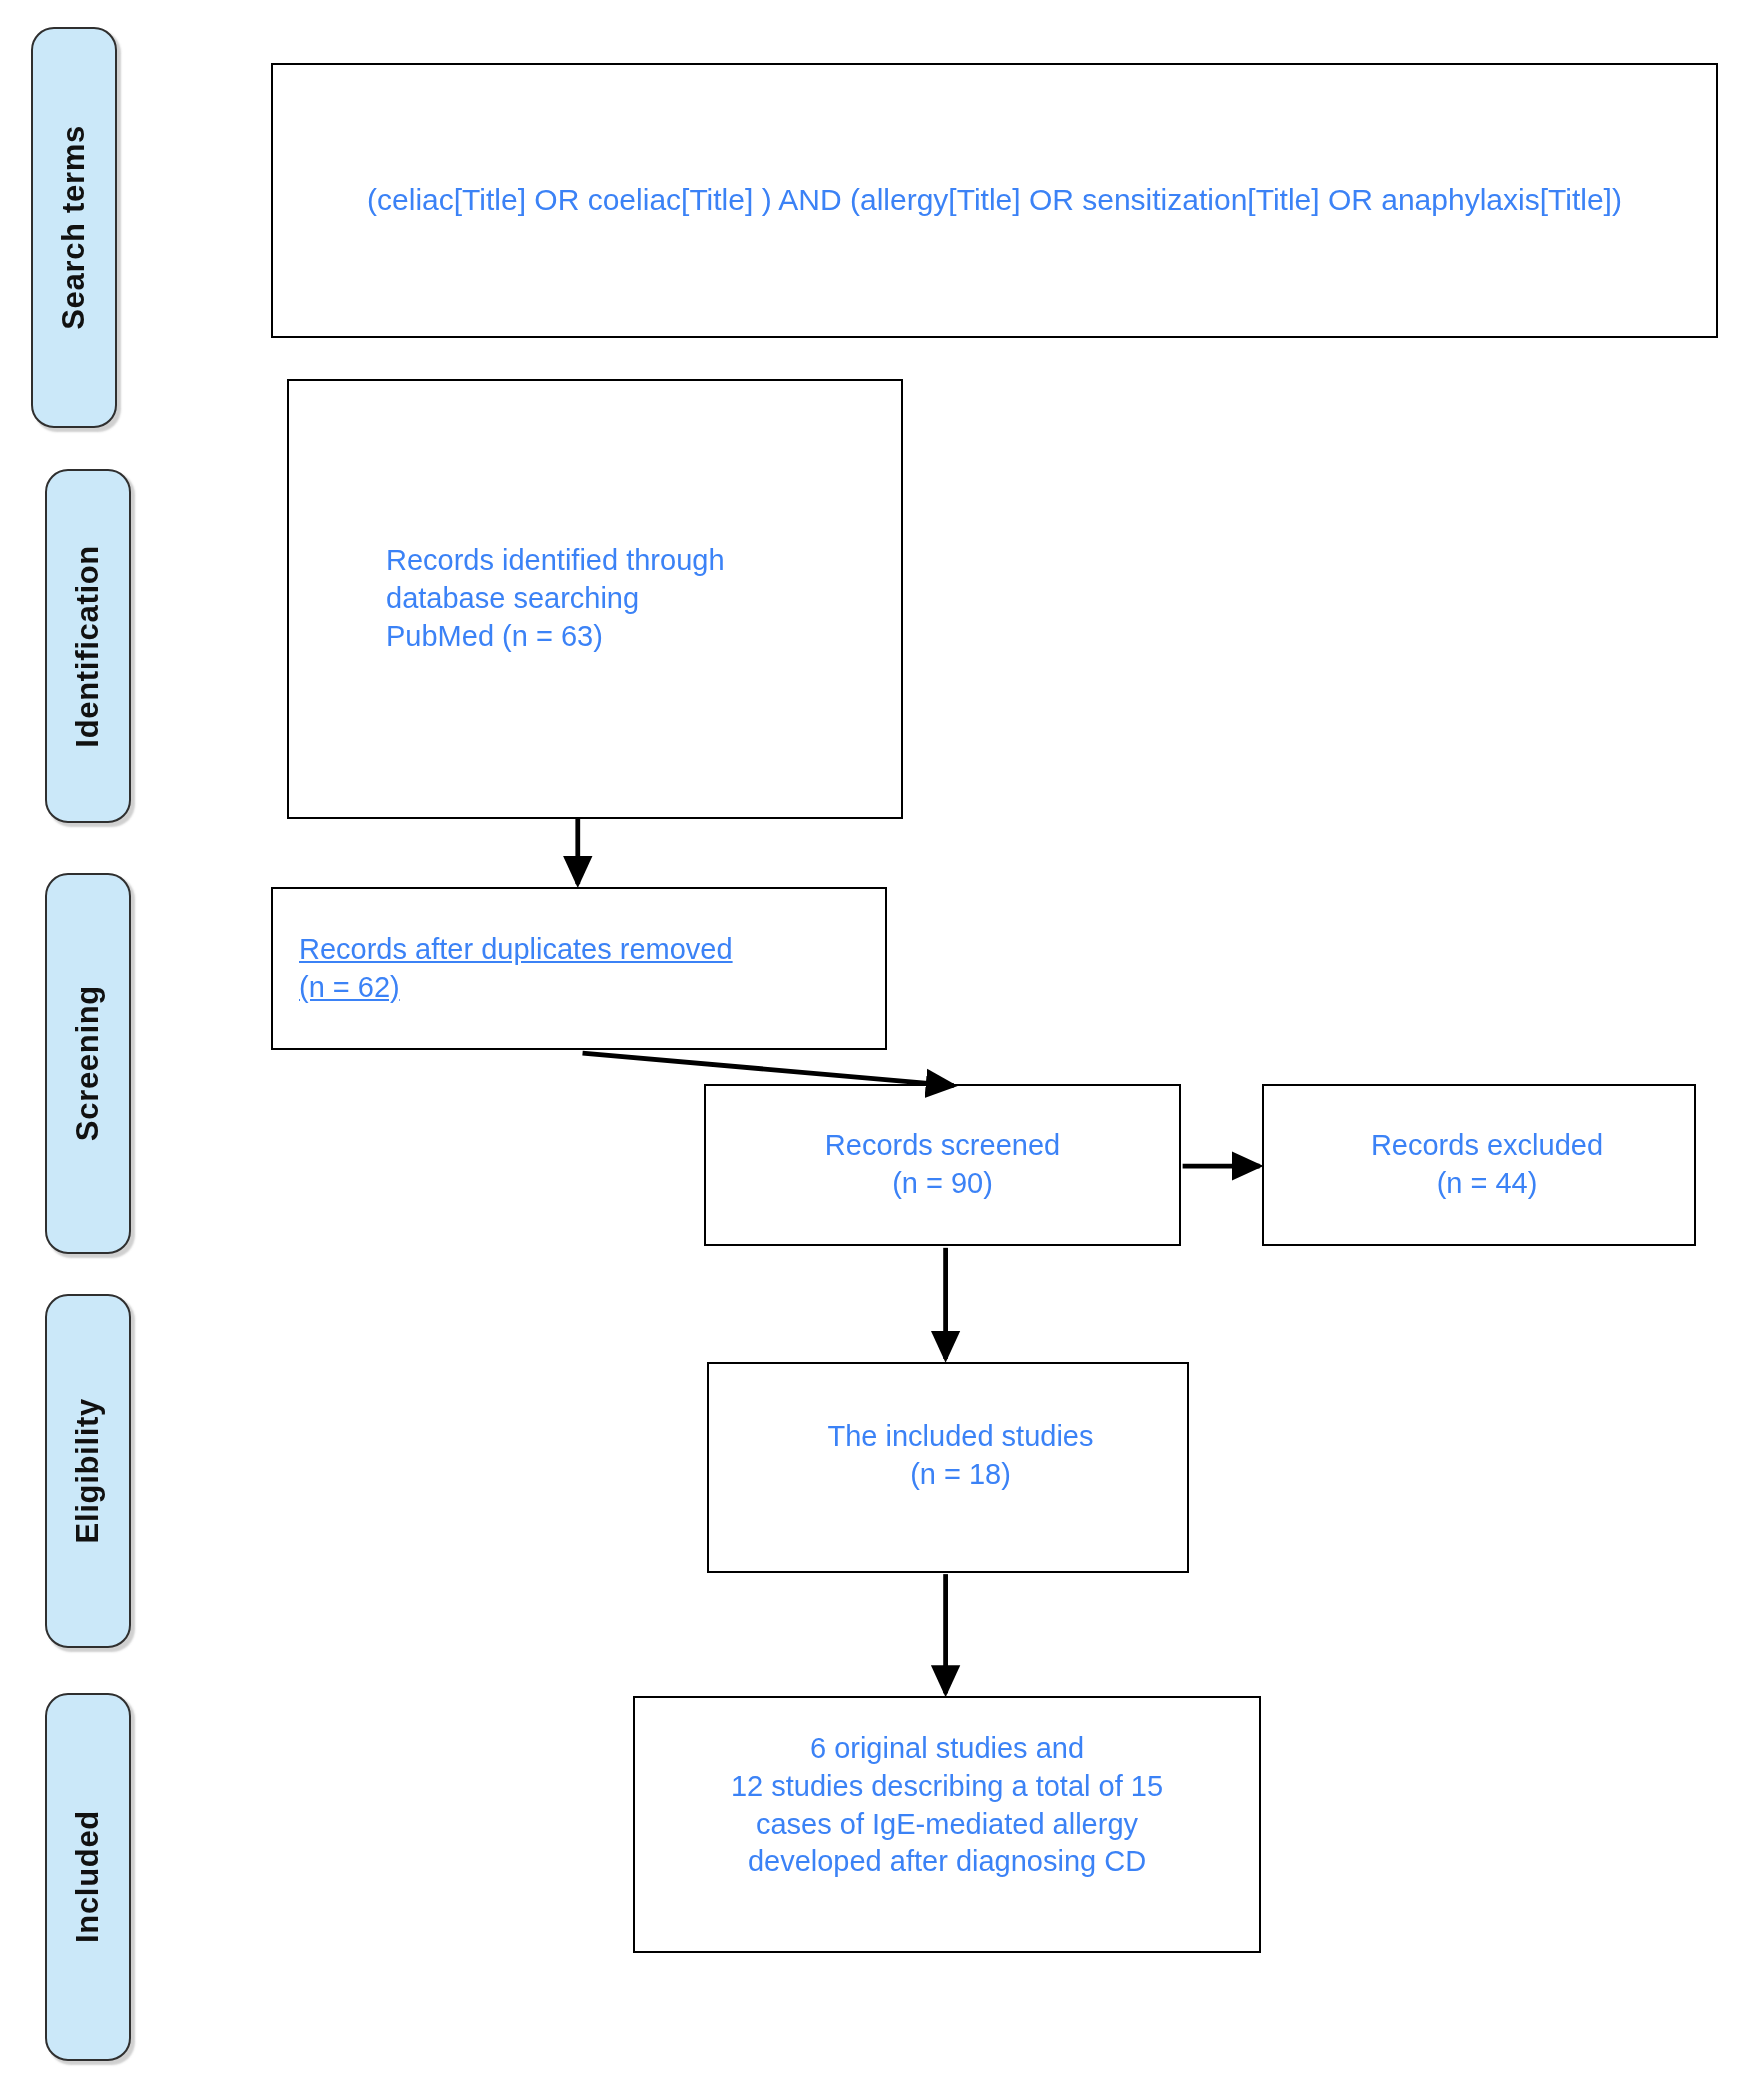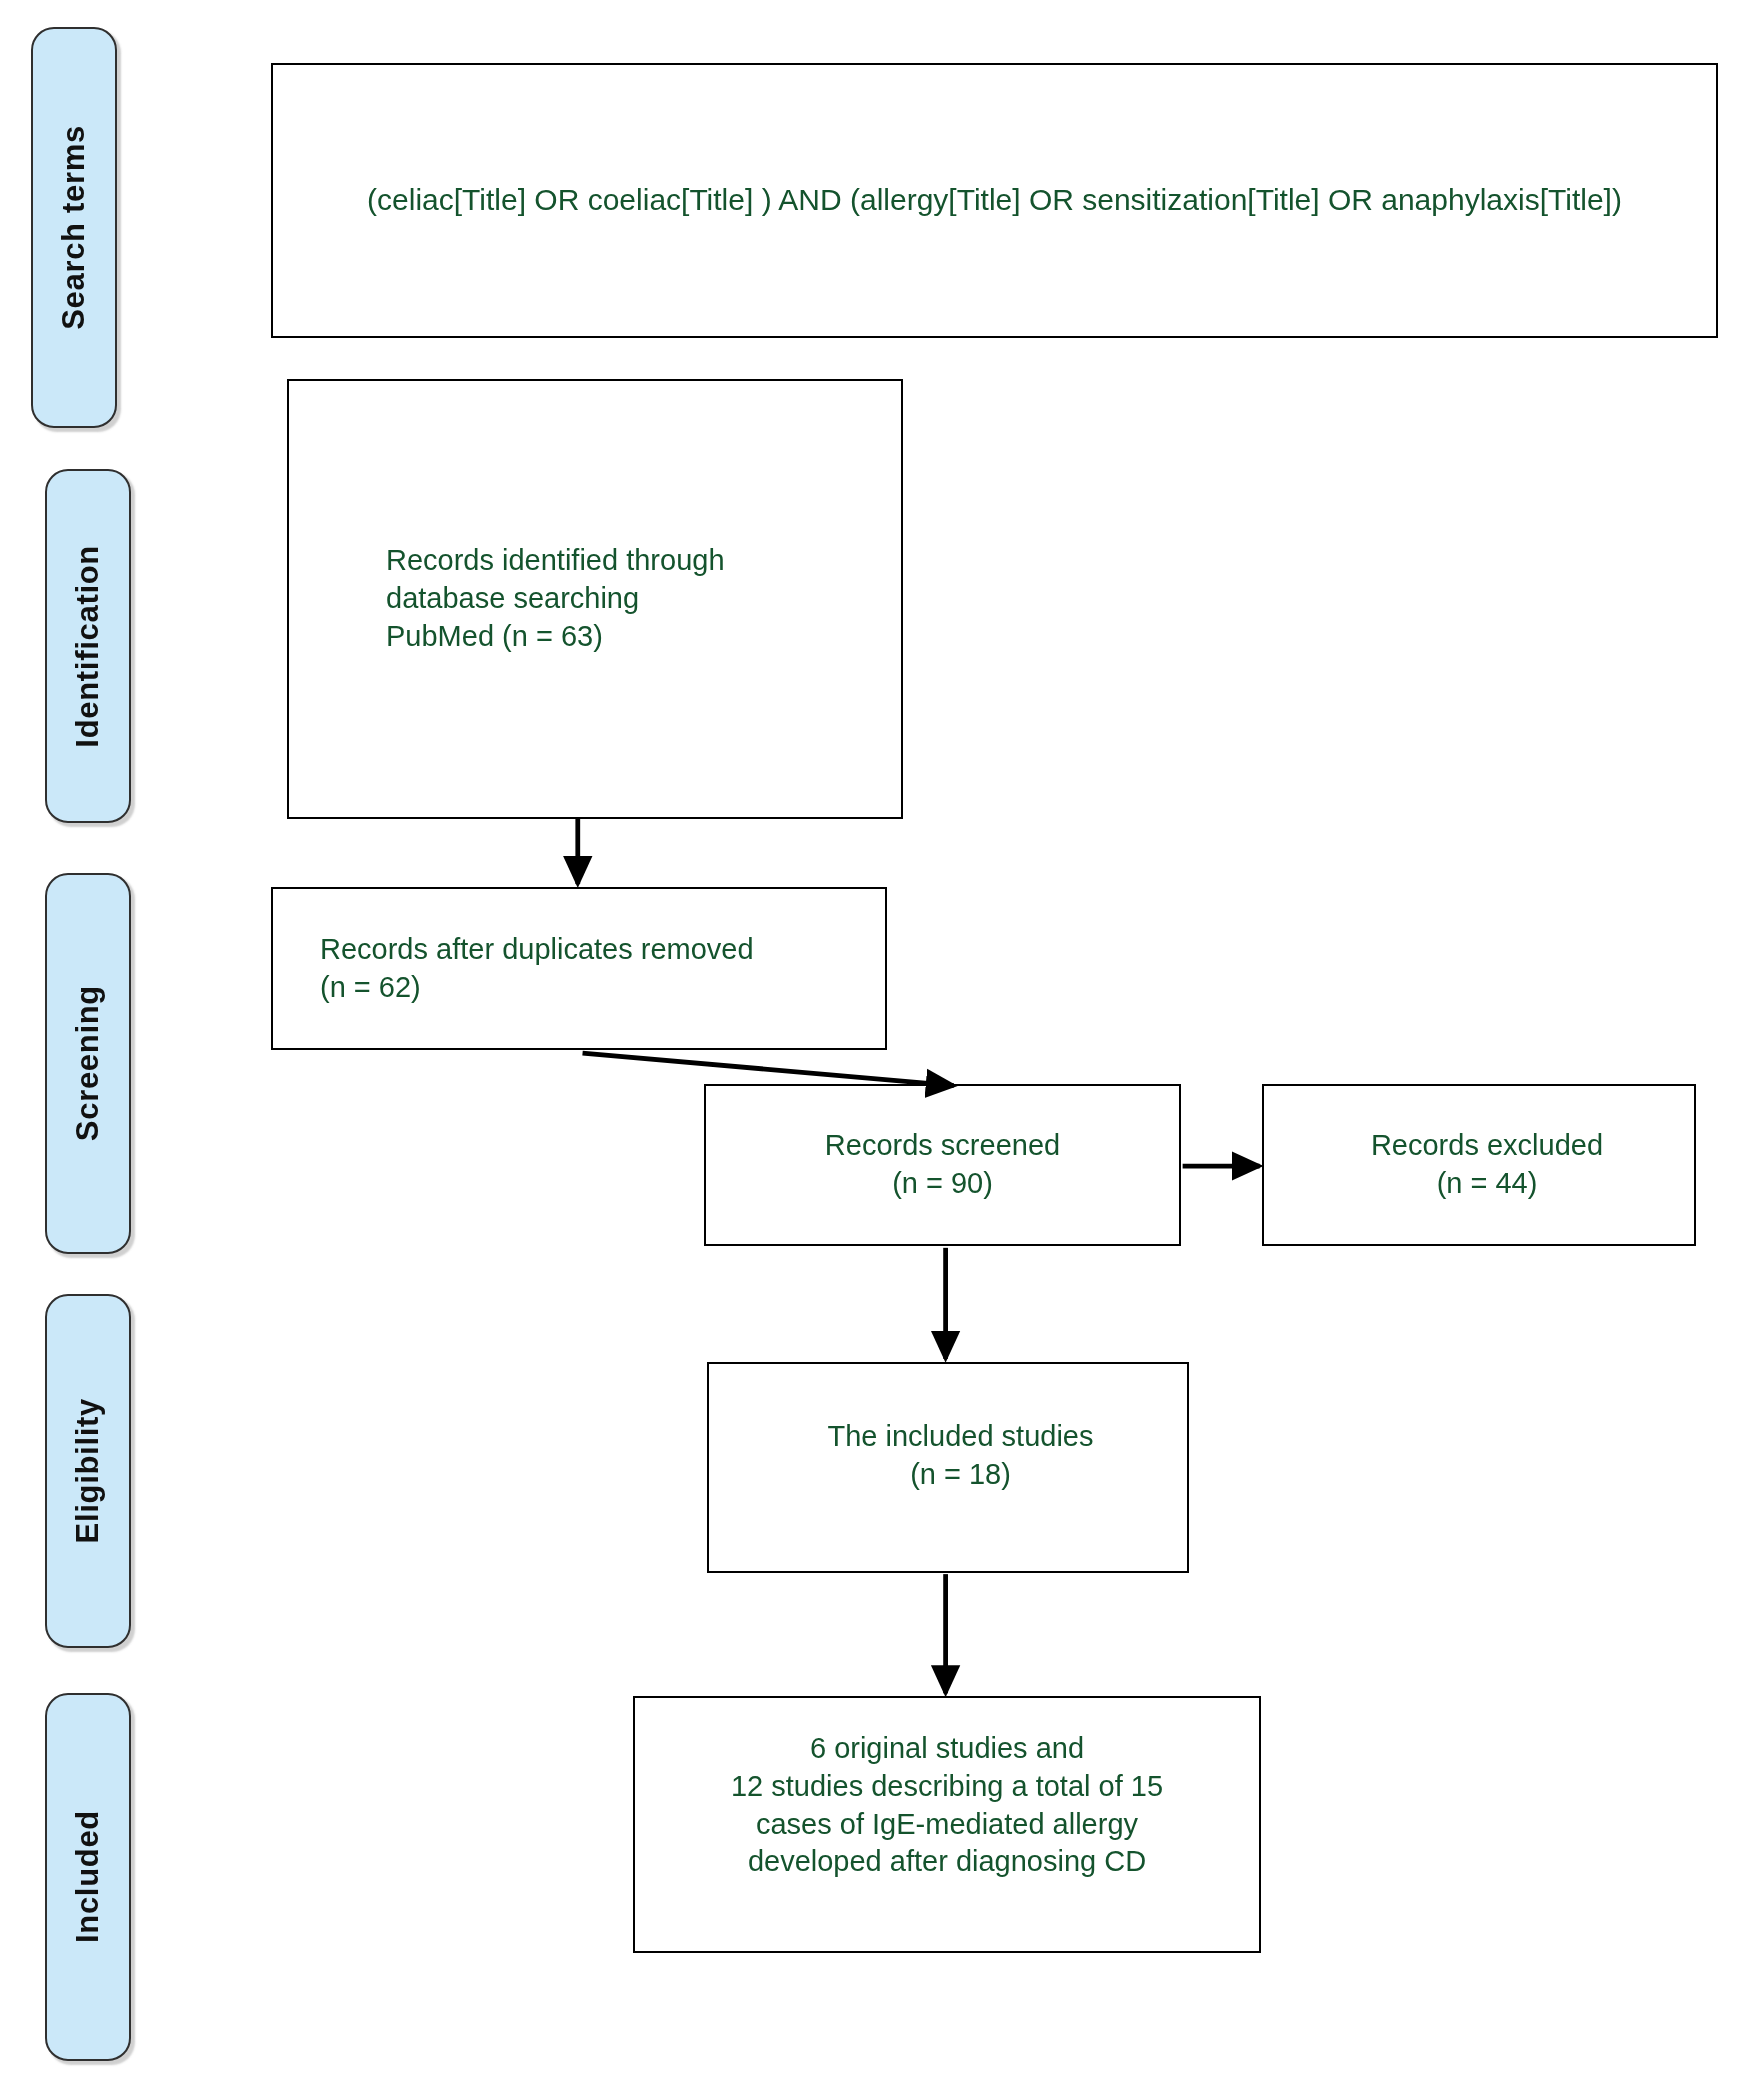--- a/index.html
+++ b/index.html
@@ -41,21 +41,21 @@
     background:#ffffff;
     border:2.7px solid #000000;
     box-sizing:border-box;
     display:flex;
     flex-direction:column;
     justify-content:center;
   }
   .flow-box .box-text{
     font-size:29px;
     line-height:1.30;
-    color:#14532d;
+    color:#3b82f6;
     padding:0 17.7px;
     white-space:pre-line;
   }
   .t-center{ text-align:center; }
   .t-left{ text-align:left; }
 
   
   #search-terms-box .box-text{ font-size:30px; line-height:1.34; }
 
   
@@ -96,21 +96,21 @@
     <div class="box-text t-center">(celiac[Title]  OR coeliac[Title] ) AND (allergy[Title]  OR sensitization[Title] OR anaphylaxis[Title])</div>
   </div>
 
   <div class="flow-box" style="left:287px; top:379px; width:616px; height:440px;">
     <div class="box-text t-left" style="padding-left:97px;">Records identified through
 database searching
 PubMed (n = 63)</div>
   </div>
 
   <div class="flow-box" style="left:271px; top:887px; width:616px; height:163px;">
-    <div class="box-text t-left" style="padding-left:47px;">Records after duplicates removed
+    <div class="box-text t-left" style="padding-left:26px;text-decoration:underline;">Records after duplicates removed
 (n = 62)</div>
   </div>
 
   <div class="flow-box" style="left:704px; top:1084px; width:477px; height:162px;">
     <div class="box-text t-center">Records screened
 (n = 90)</div>
   </div>
 
   <div class="flow-box" style="left:1262px; top:1084px; width:434px; height:162px;padding-left:16px;">
     <div class="box-text t-center">Records excluded

